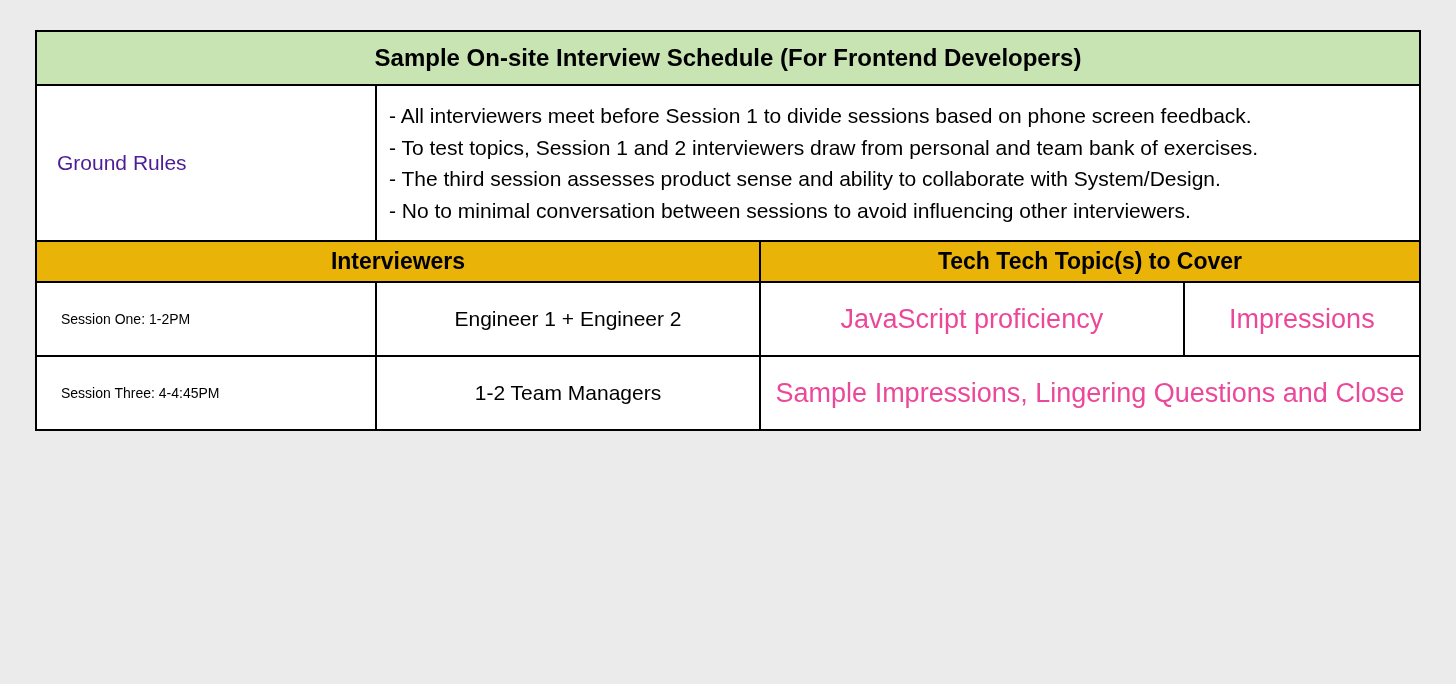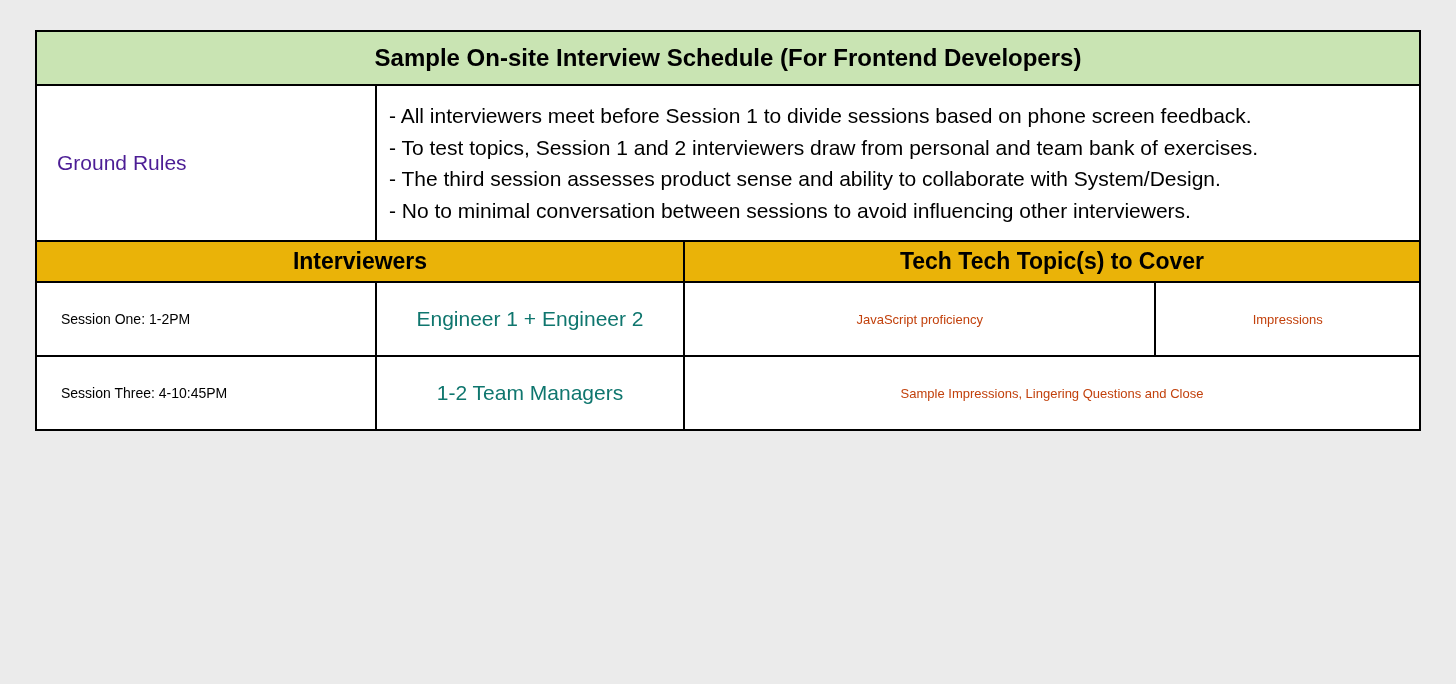--- a/index.html
+++ b/index.html
@@ -59,29 +59,29 @@
       font-size: 14px;
       font-weight: 400;
       padding: 28px 0 28px 24px;
       color: #000;
       width: 340px;
     }
     .interviewer-cell {
       font-size: 21px;
       font-weight: 400;
       text-align: center;
-      color: #0f766e;
-      width: 308px;
+      color: #000000;
+      width: 384px;
       margin-left: 23px;
     }
     .topic-cell {
-      font-size: 13px;
+      font-size: 27px;
       font-weight: 400;
       text-align: center;
-      color: #c2410c;
+      color: #ec4899;
     }
   </style>
 </head>
 <body>
 
 <table>
   <tbody>
       <tr>
     <td colspan="4" class="title-row">Sample On-site Interview Schedule (For Frontend Developers)</td>
   </tr>
@@ -98,18 +98,18 @@
     <td colspan="2" style="border-left:2px solid #000;">Interviewers</td>
     <td colspan="2">Tech Tech Topic(s) to Cover</td>
   </tr>
   <tr>
     <td class="session-label">Session One: 1-2PM</td>
     <td class="interviewer-cell">Engineer 1 + Engineer 2</td>
     <td class="topic-cell">JavaScript proficiency</td>
     <td class="topic-cell">Impressions</td>
   </tr>
   <tr>
-    <td class="session-label">Session Three: 4-10:45PM</td>
+    <td class="session-label">Session Three: 4-4:45PM</td>
     <td class="interviewer-cell">1-2 Team Managers</td>
     <td colspan="2" class="topic-cell">Sample Impressions, Lingering Questions and Close</td>
   </tr>
 </tbody>
   </table>
 
 </body></html>

